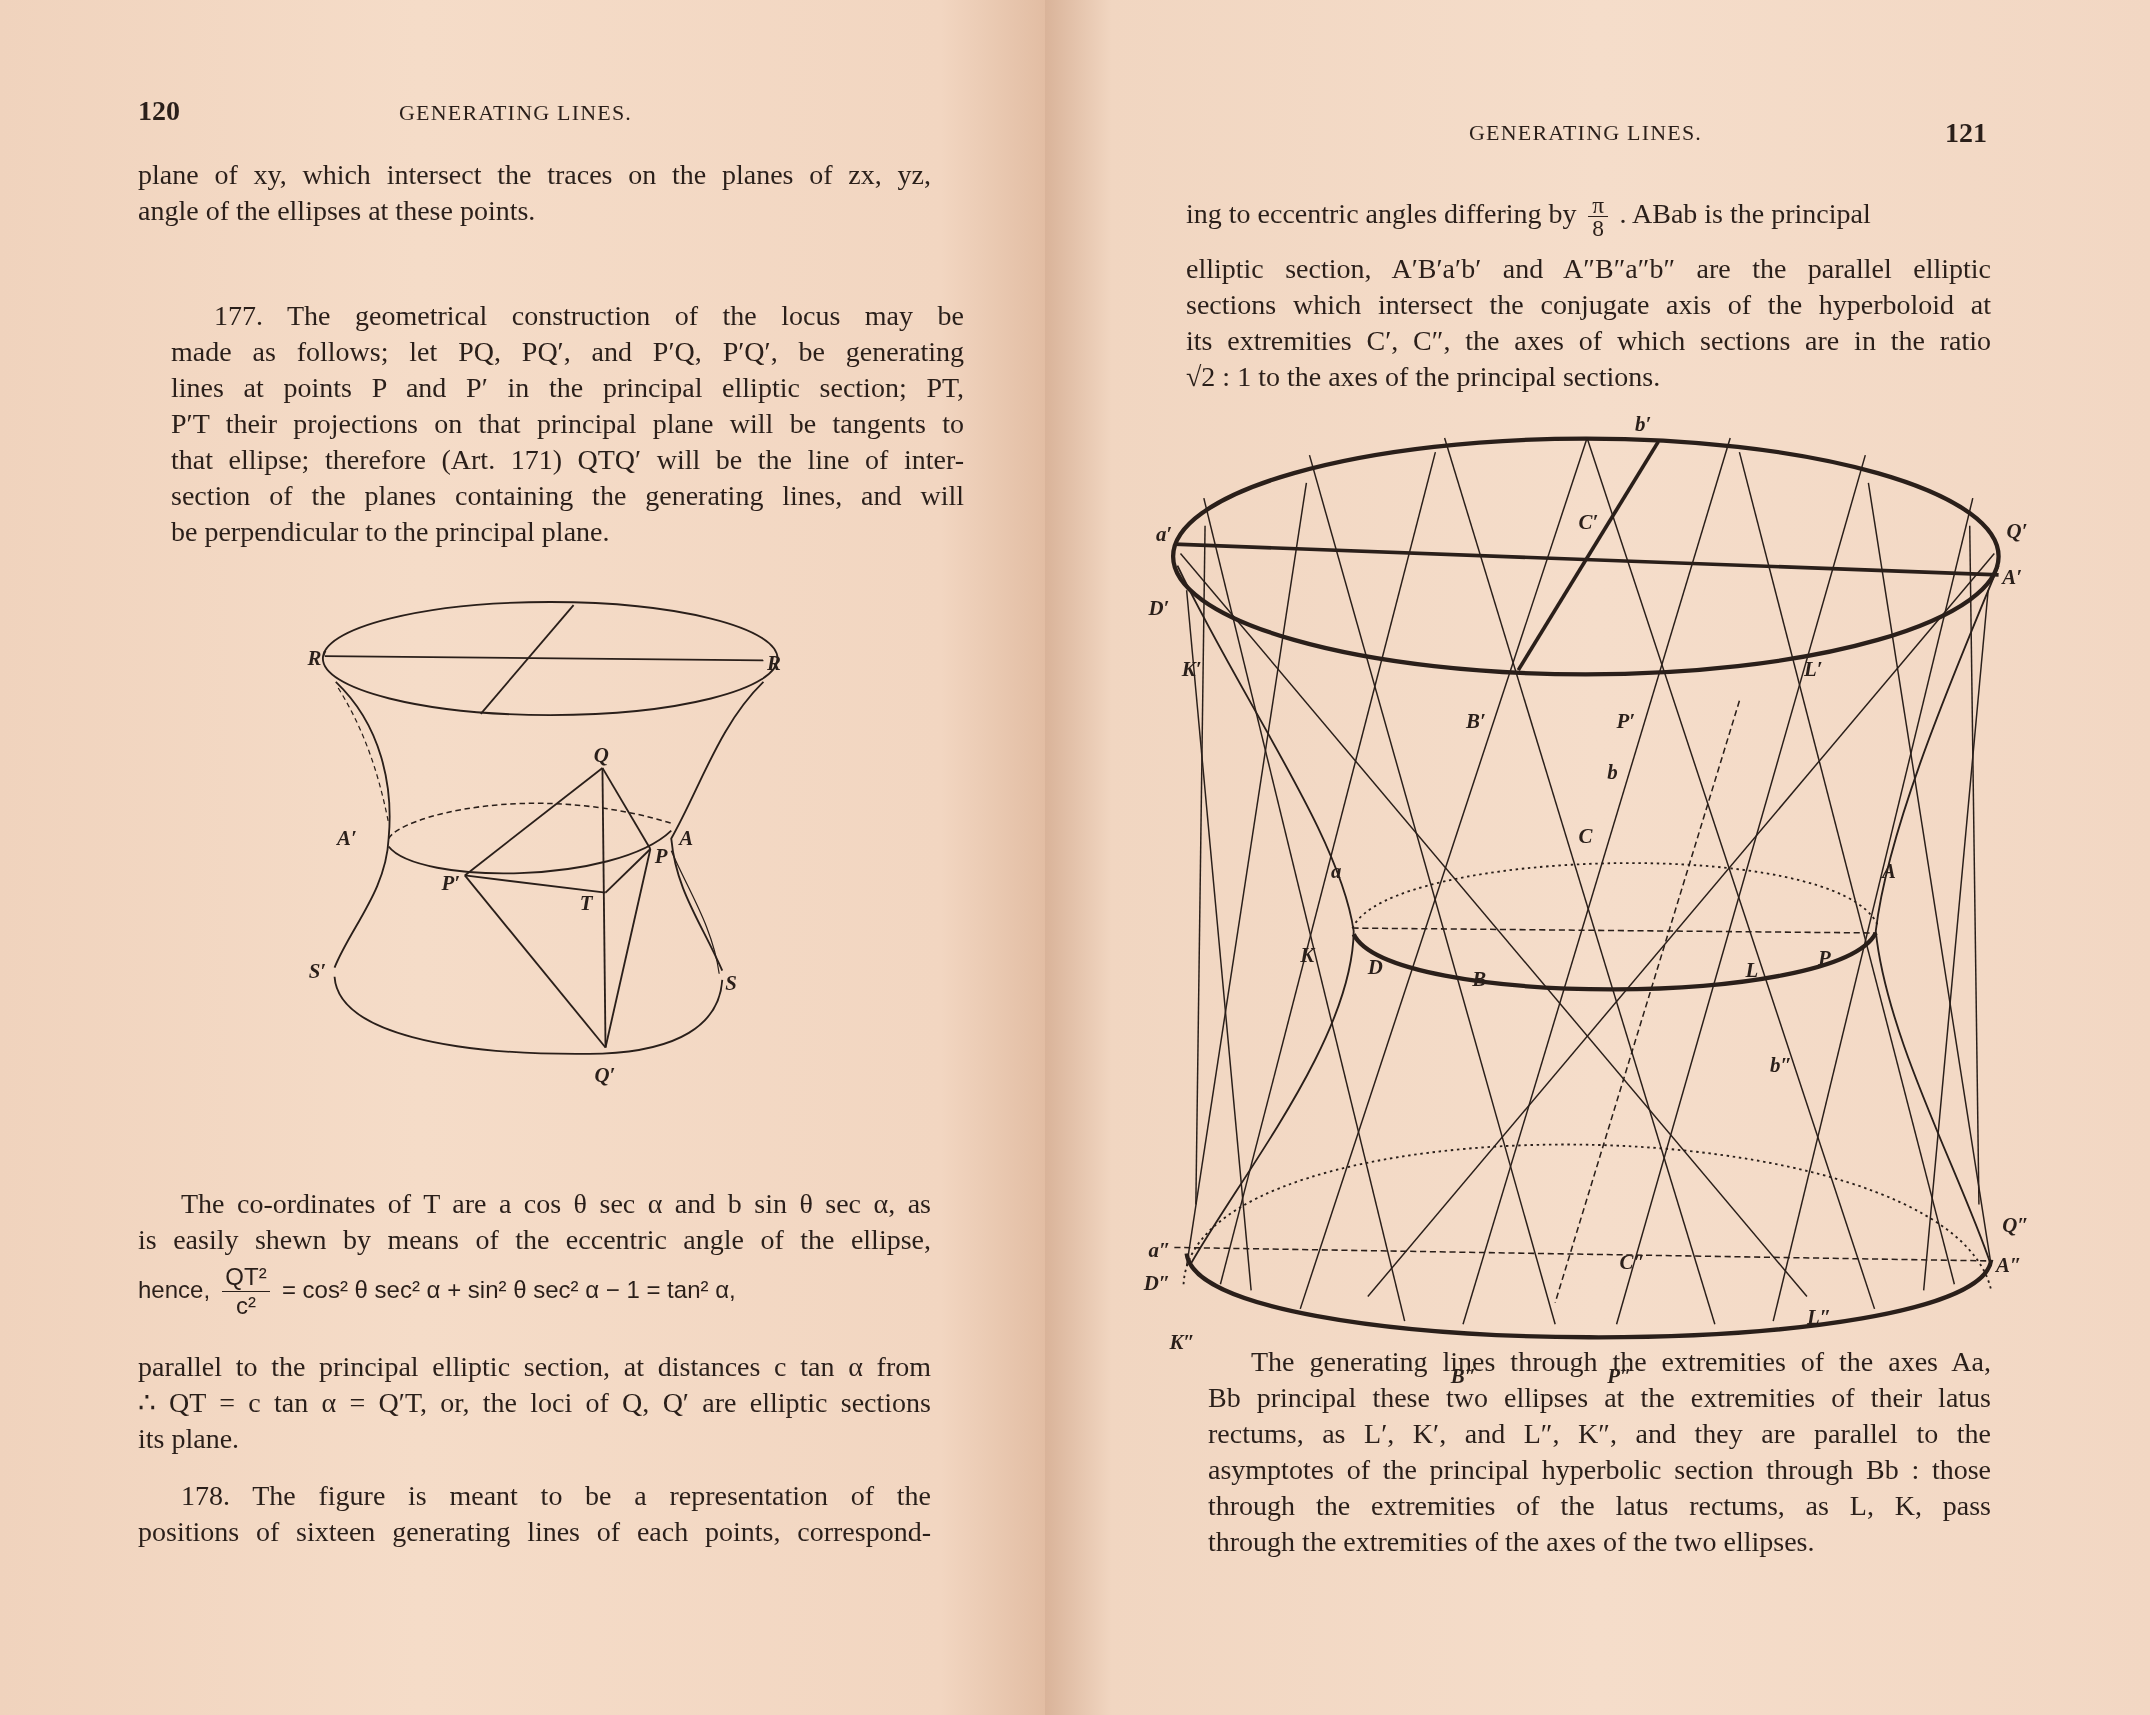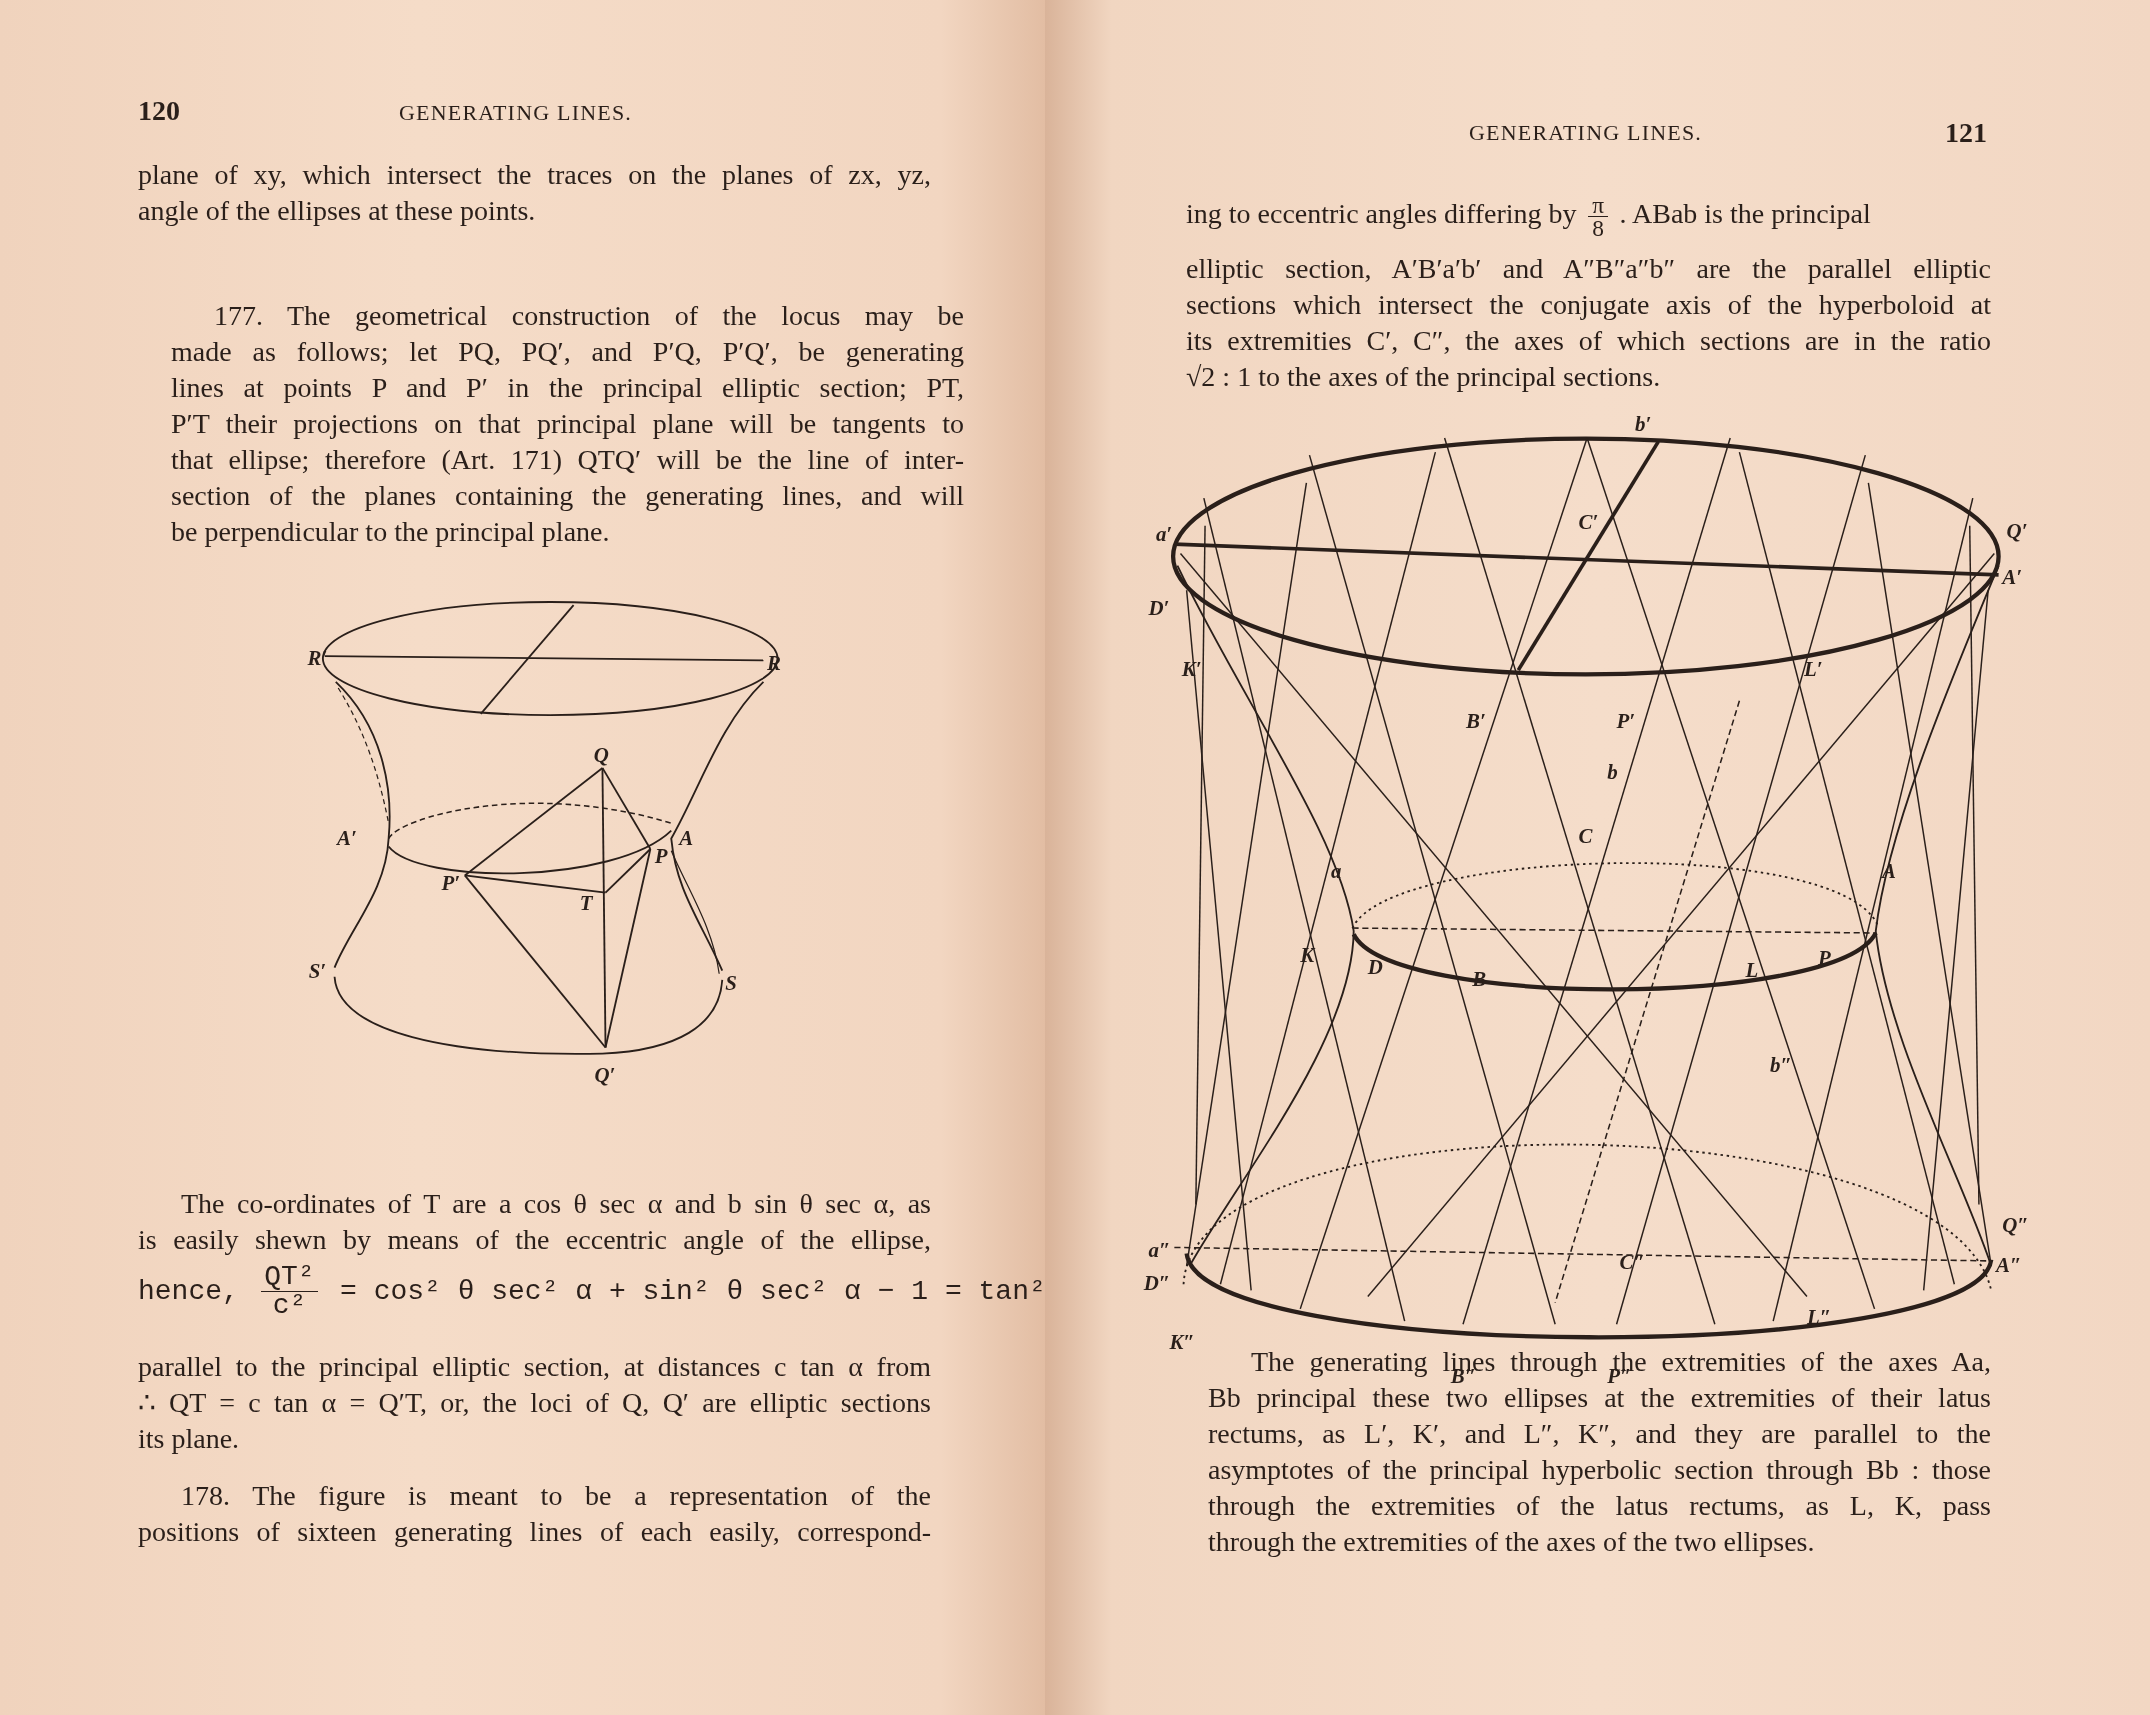--- a/index.html
+++ b/index.html
@@ -12,21 +12,21 @@
     background:linear-gradient(90deg,#c89d80,#b98c6e 45%,#d6ad92);}
   .running-head{position:absolute;font-family:"Liberation Serif",serif;font-size:22px;letter-spacing:1.2px;}
   .page-num{position:absolute;font-family:"Liberation Serif",serif;font-size:28px;font-weight:bold;}
   .para{position:absolute;font-family:Liberation Serif, serif;font-size:28px;line-height:36px;text-align:justify;}
   .para .line{display:block;white-space:nowrap;text-align-last:justify;}
   .para .line.last{text-align-last:left;}
   .indent{padding-left:43px;}
   .fig{position:absolute;}
   .fig svg{overflow:visible;}
   .lbl{font-family:"Liberation Serif",serif;font-style:italic;font-weight:bold;font-size:34px;fill:#2a1f1a;}
-  .eq{position:absolute;font-family:Liberation Mono, monospace;font-size:28px;white-space:nowrap;}
+  .eq{position:absolute;font-family:Liberation Sans, sans-serif;font-size:24px;white-space:nowrap;}
   .frac{display:inline-block;vertical-align:middle;text-align:center;margin:0 4.9px;}
   .frac span{display:block;line-height:28px;}
   .frac .num{border-bottom:1.2px solid #2a1f1a;padding:0 3.7px;}
 </style>
 </head>
 <body>
 
 <div id="left-page" class="page">
   <div class="page-num" style="left:138px;top:95px;">120</div>
   <div class="running-head" style="left:399px;top:100px;">GENERATING LINES.</div>
@@ -105,21 +105,21 @@
   </div>
 
   <div class="para" style="left:138px;top:1349px;width:793px;">
     <span class="line">parallel to the principal elliptic section, at distances c tan α from</span>
     <span class="line">∴ QT = c tan α = Q′T, or, the loci of Q, Q′ are elliptic sections</span>
     <span class="line last">its plane.</span>
   </div>
 
   <div class="para" style="left:138px;top:1478px;width:793px;">
     <span class="line indent">178. The figure is meant to be a representation of the</span>
-    <span class="line">positions of sixteen generating lines of each easily, correspond-</span>
+    <span class="line">positions of sixteen generating lines of each points, correspond-</span>
   </div>
 </div>
 
 <div id="gutter"></div>
 
 <div id="right-page" class="page">
   <div class="running-head" style="left:424px;top:120px;">GENERATING LINES.</div>
   <div class="page-num" style="left:900px;top:117px;">121</div>
 
   <div class="para" style="left:141px;top:194px;width:805px;">

